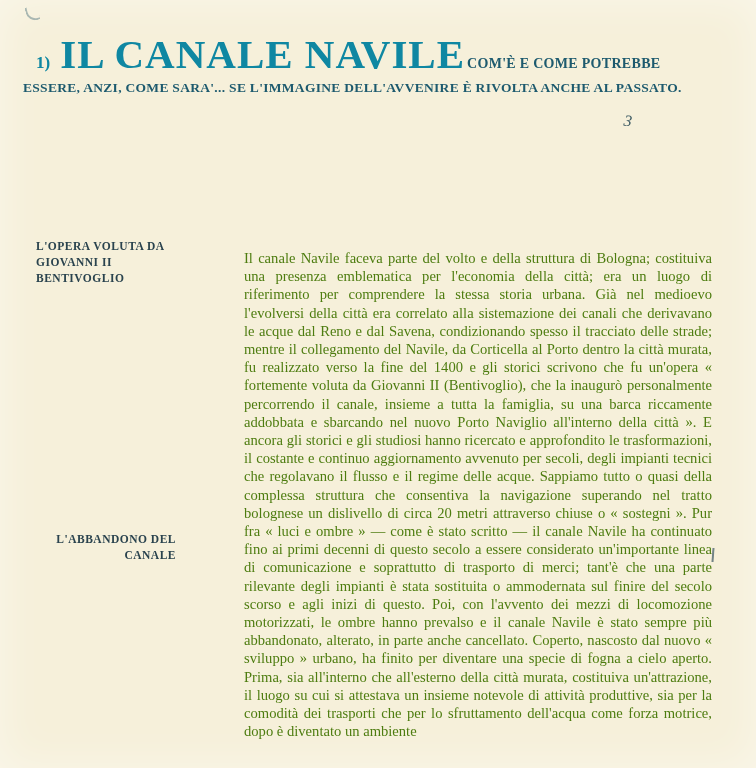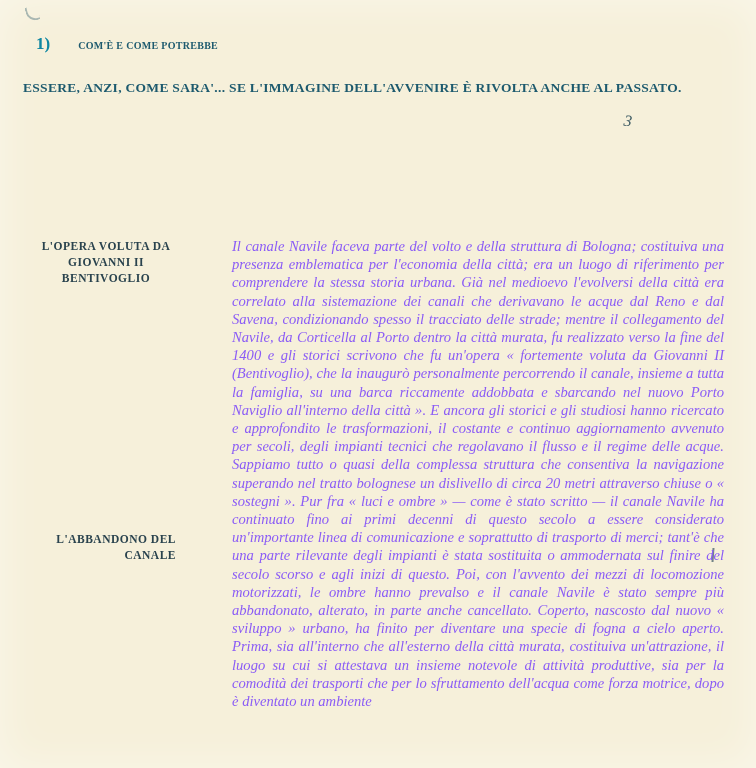--- a/index.html
+++ b/index.html
@@ -36,22 +36,22 @@
   .article-title {
     margin: 0;
     font-size: 41px;
     line-height: 1;
     font-weight: bold;
     letter-spacing: 1px;
     color: #0f87a2;
     font-family: "Liberation Serif", "DejaVu Serif", serif;
   }
   .subtitle-lead {
-    margin-left: 18px;
-    font-size: 10px;
+    margin-left: 2px;
+    font-size: 14px;
     font-weight: bold;
     letter-spacing: 0.3px;
     color: #1d5a6e;
   }
   .subtitle-rest {
     position: absolute;
     left: 23px;
     top: 78px;
     width: 690px;
     font-size: 13.5px;
@@ -65,38 +65,37 @@
   .margin-head {
     position: absolute;
     left: 36px;
     width: 140px;
     font-size: 11.5px;
     font-weight: bold;
     letter-spacing: 0.5px;
     line-height: 16px;
     color: #2a434e;
   }
-  .mh1 { top: 238px; text-align: center; }
+  .mh1 { top: 238px; }
   .mh2 { top: 531px; text-align: right; }
 
   
   .body-col {
     position: absolute;
     left: 232px;
     top: 237px;
     width: 492px;
   }
   .body-text {
-    margin: 0;
+    margin: 12px;
     font-size: 14.6px;
     line-height: 18.2px;
     text-align: justify;
-    color: #8b5cf6;
+    color: #4d7c0f;
     hyphens: auto;
-    font-style: italic;
     -webkit-hyphens: auto;
   }
 
   
   .artifact { position: absolute; pointer-events: none; }
   .artifact-curl {
     left: 26px;
     top: 6px;
     width: 11px;
     height: 13px;
@@ -129,20 +128,21 @@
 
 <div class="page">
 
   <div class="artifact artifact-curl"></div>
   <div class="artifact artifact-mark">3</div>
   <div class="artifact artifact-tick"></div>
 
   <header>
     <div class="title-row">
       <span class="section-number">1)</span>
+      <h1 class="article-title">IL CANALE NAVILE</h1>
       <span class="subtitle-lead">COM'È E COME POTREBBE</span>
     </div>
     <div class="subtitle-rest">ESSERE, ANZI, COME SARA'... SE L'IMMAGINE DELL'AVVENIRE È RIVOLTA ANCHE AL PASSATO.</div>
   </header>
 
   <aside>
     <div class="margin-head mh1">L'OPERA VOLUTA DA GIOVANNI II BENTIVOGLIO</div>
     <div class="margin-head mh2">L'ABBANDONO DEL CANALE</div>
   </aside>
 

